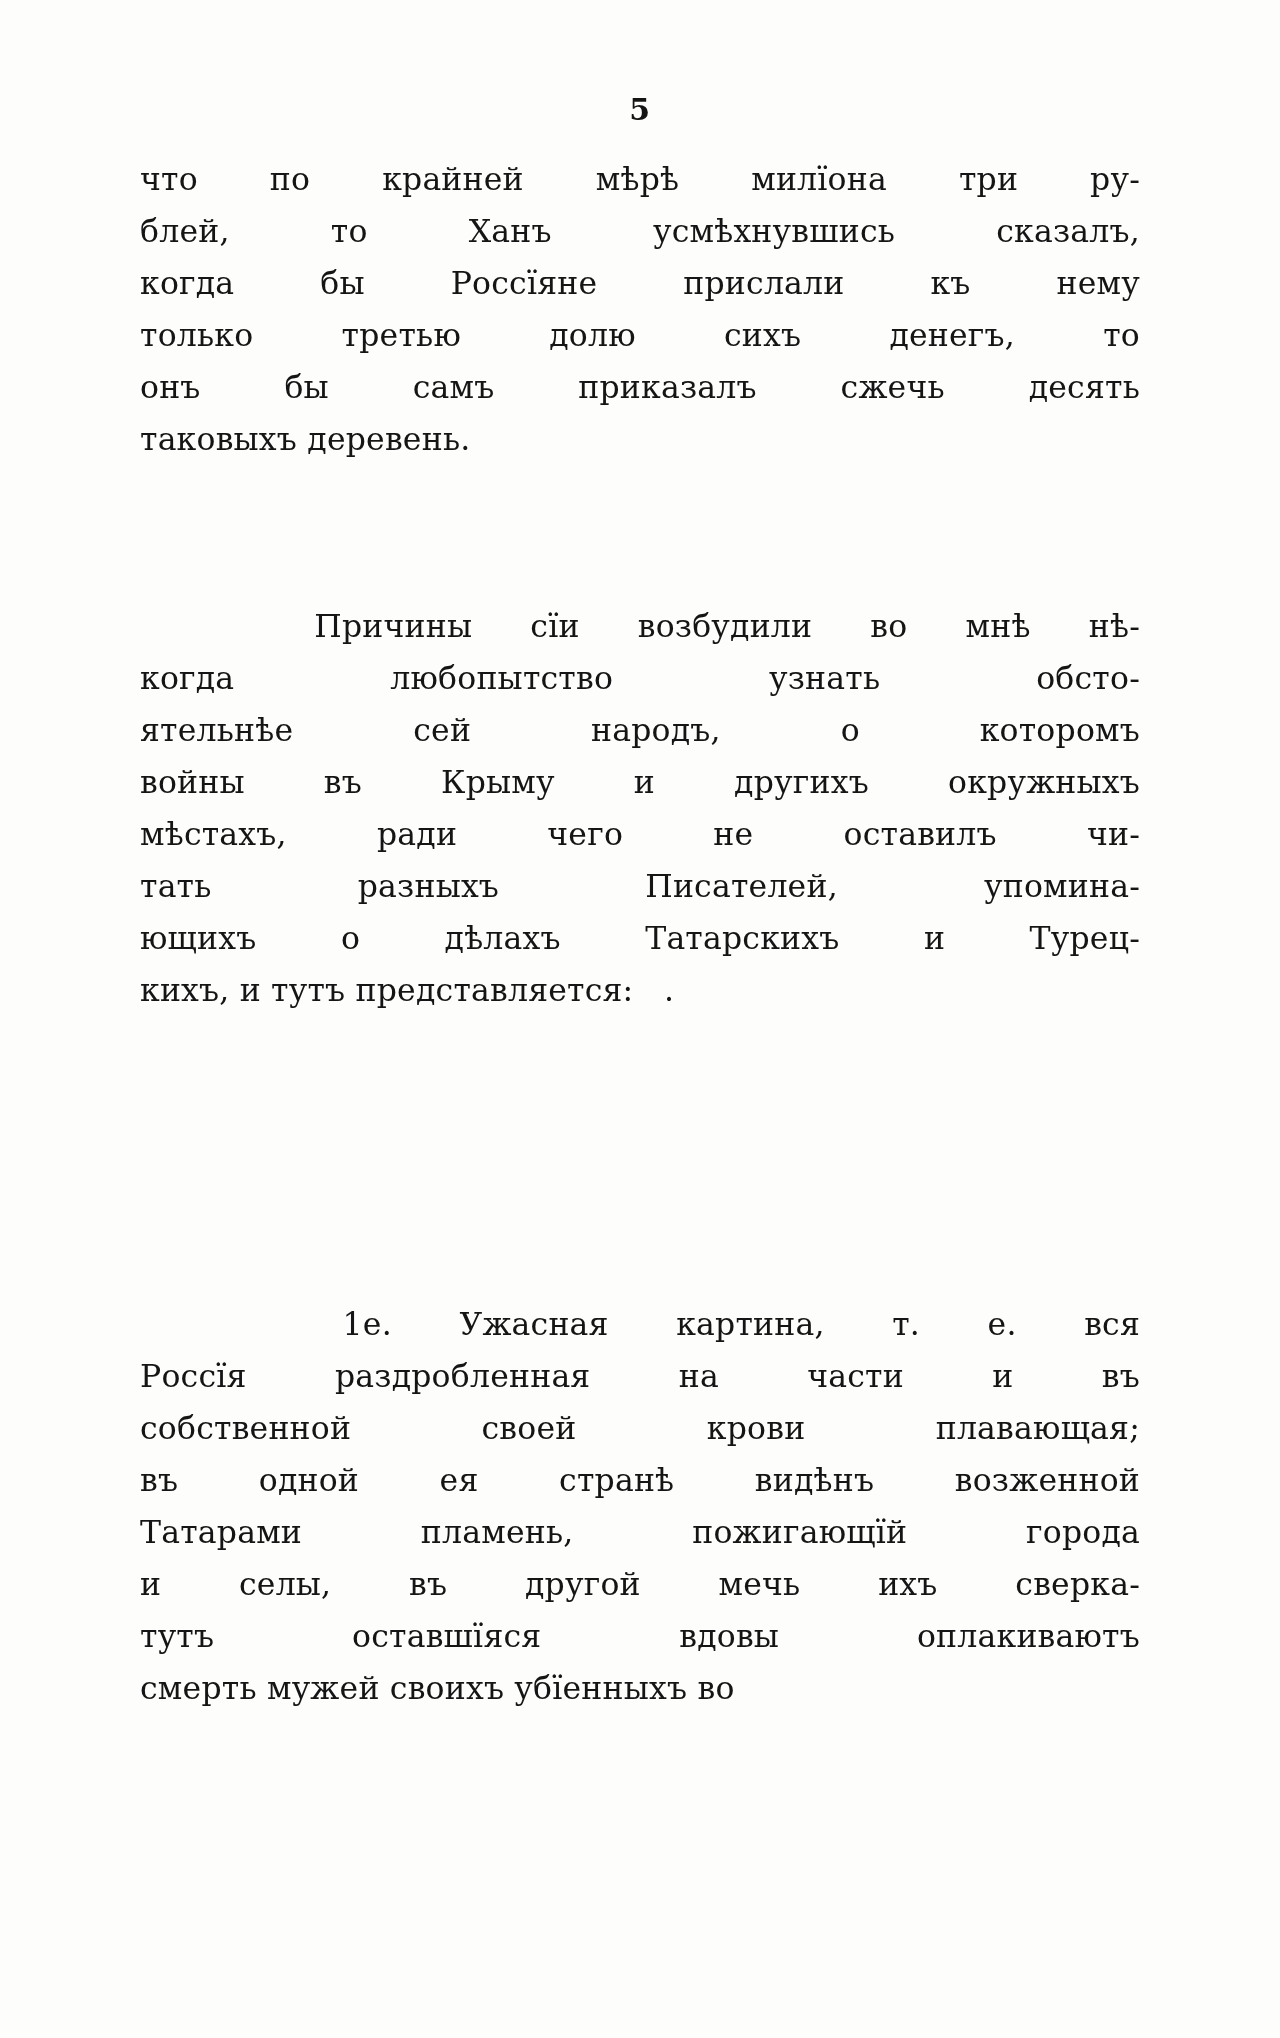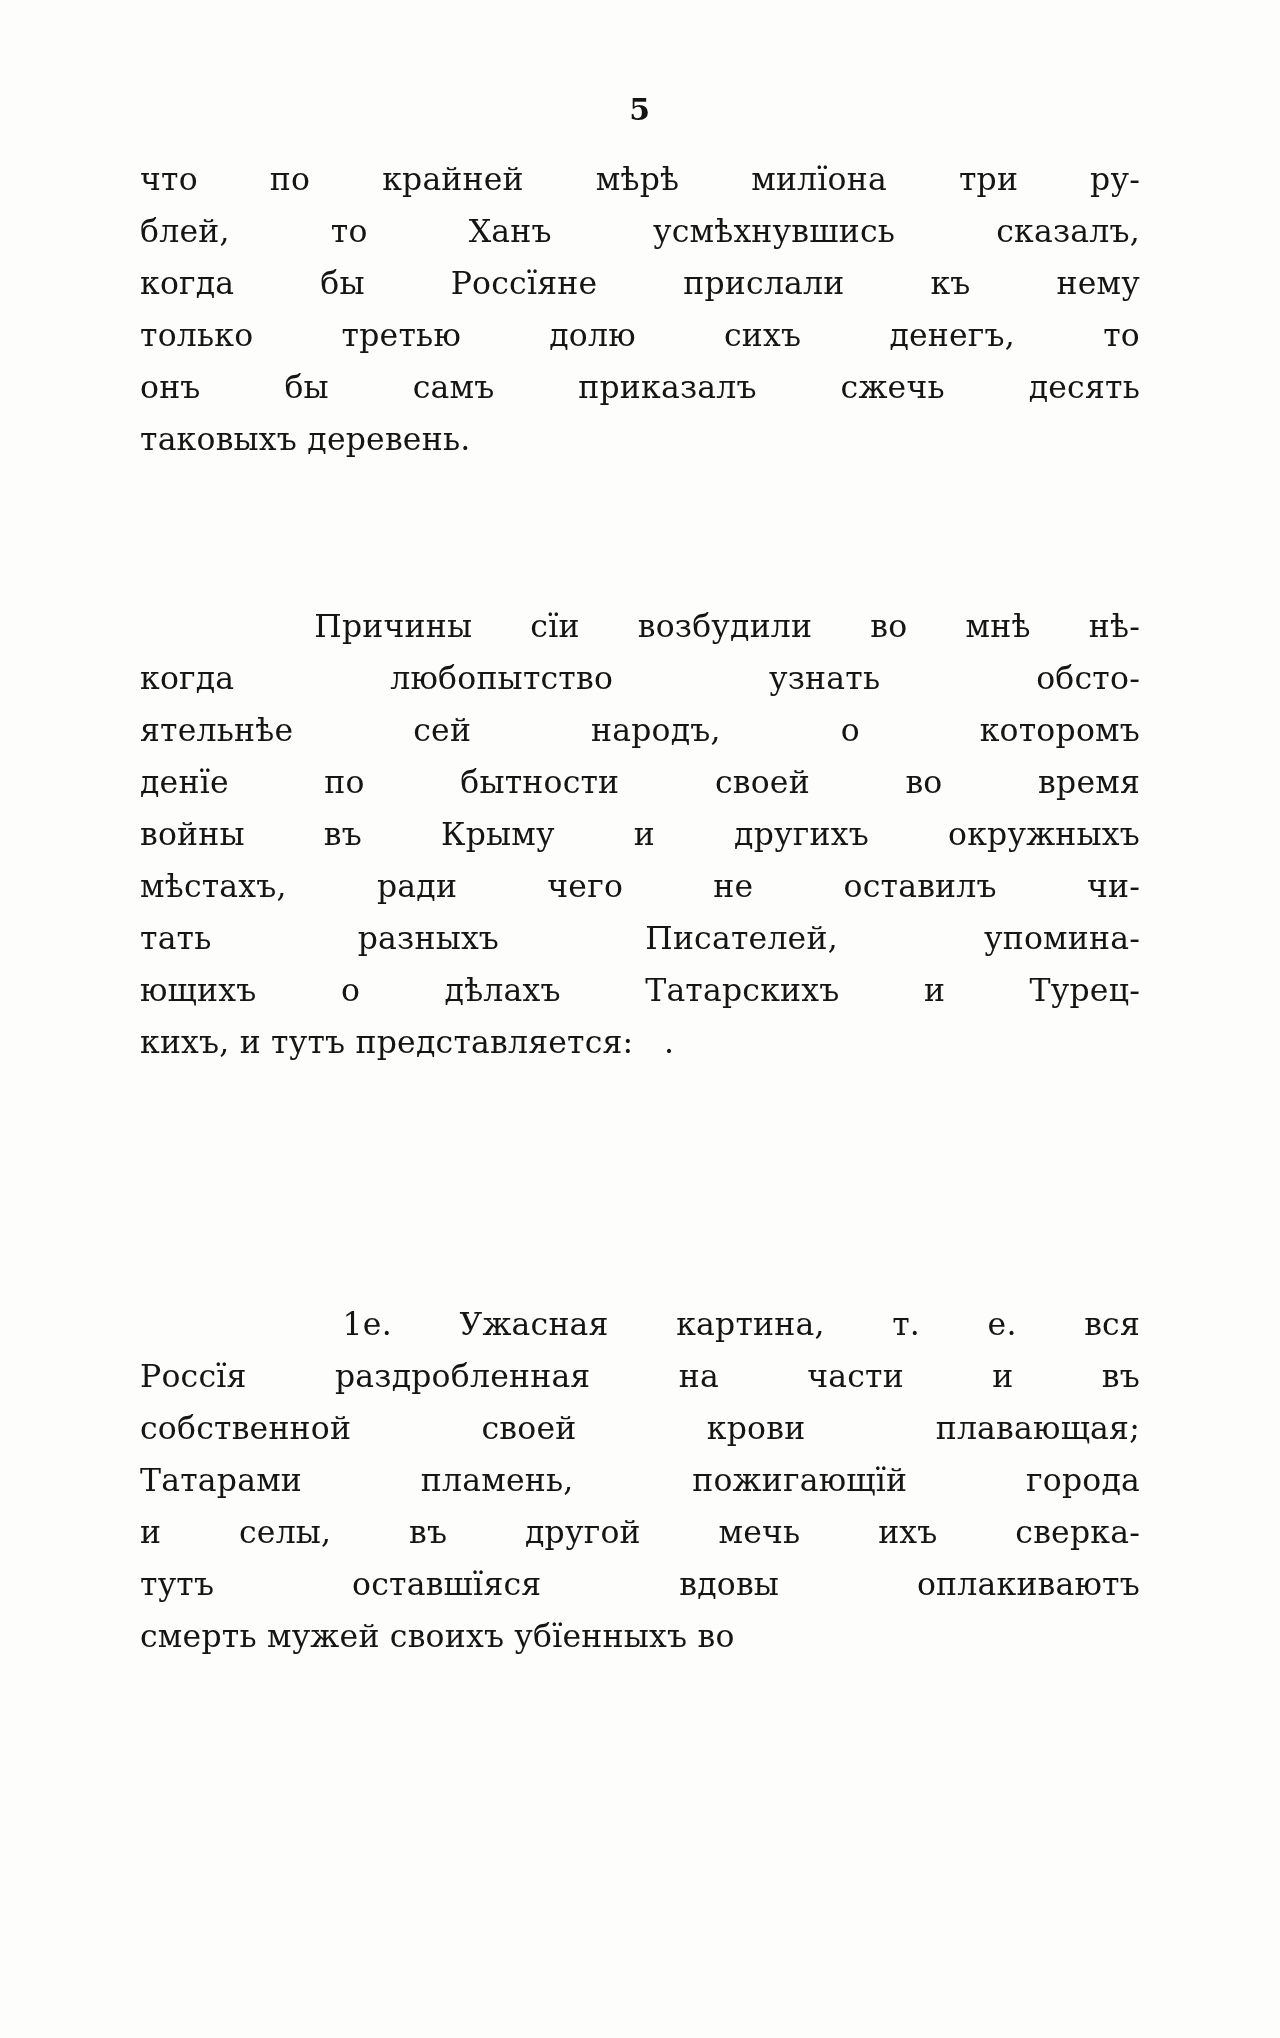--- a/index.html
+++ b/index.html
@@ -87,33 +87,33 @@
       <span class="line">онъ бы самъ приказалъ сжечь десять</span>
       <span class="line last">таковыхъ деревень.</span>
     </p>
   </div>
 
   <div class="text-block" id="block-2">
     <p class="para justified">
       <span class="line">   Причины сїи возбудили во мнѣ нѣ-</span>
       <span class="line">когда любопытство узнать обсто-</span>
       <span class="line">ятельнѣе сей народъ, о которомъ</span>
-      <span class="line">денїе по бытности своей во время</span>
       <span class="line">войны въ Крыму и другихъ окружныхъ</span>
       <span class="line">мѣстахъ, ради чего не оставилъ чи-</span>
       <span class="line">тать разныхъ Писателей, упомина-</span>
       <span class="line">ющихъ о дѣлахъ Татарскихъ и Турец-</span>
       <span class="line last">кихъ, и тутъ представляется:   .</span>
     </p>
   </div>
 
   <div class="text-block" id="block-3">
     <p class="para justified">
       <span class="line">   1е. Ужасная картина, т. е. вся</span>
       <span class="line">Россїя раздробленная на части и въ</span>
       <span class="line">собственной своей крови плавающая;</span>
+      <span class="line">въ одной ея странѣ видѣнъ возженной</span>
       <span class="line">Татарами пламень, пожигающїй города</span>
       <span class="line">и селы, въ другой мечь ихъ сверка-</span>
       <span class="line">тутъ оставшїяся вдовы оплакиваютъ</span>
       <span class="line last">смерть мужей своихъ убїенныхъ во</span>
     </p>
   </div>
 </div>
 
 </body></html>

